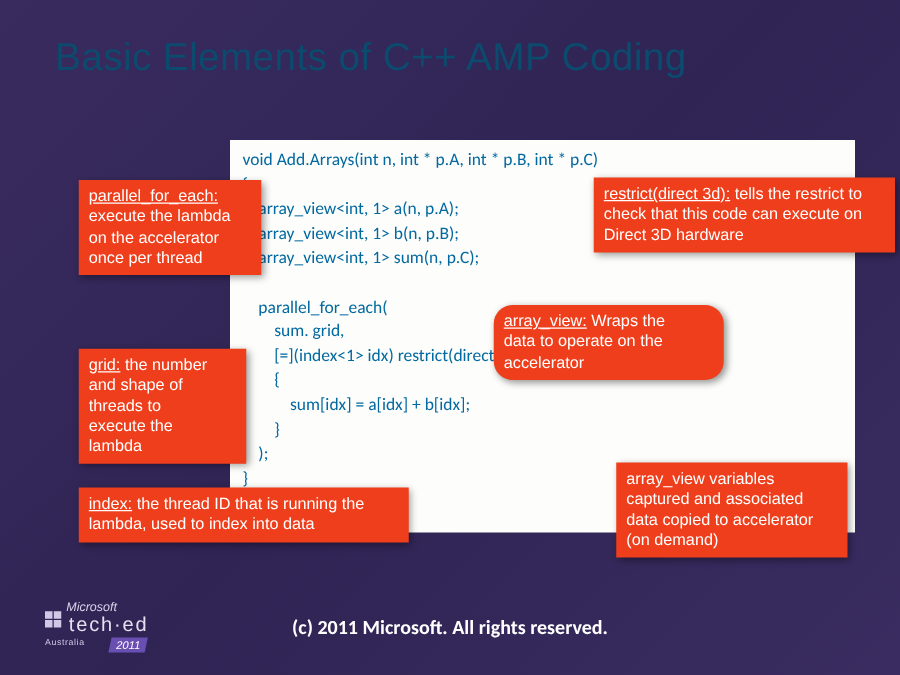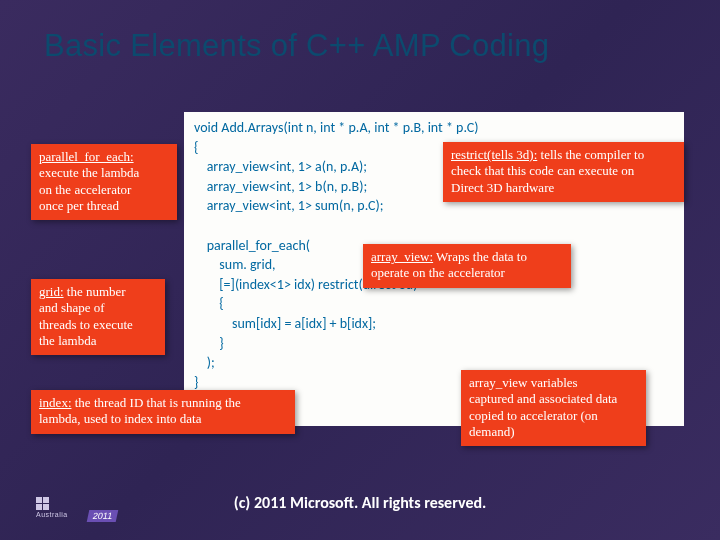--- a/index.html
+++ b/index.html
@@ -29,32 +29,33 @@
     font-family: Calibri, "Segoe UI", sans-serif;
     font-size: 14px;
     line-height: 1.4;
     padding: 6px 10px;
     white-space: pre;
   }
   .callout {
     position: absolute;
     background: #ef3e1b;
     color: #ffffff;
-    font-family: Liberation Serif, serif;
+    font-family: Liberation Sans, sans-serif;
     font-size: 13px;
     line-height: 1.25;
     padding: 5px 24px 6px 8px;
     box-shadow: 2px 2px 6px rgba(0,0,0,0.4);
+    margin-left: 32px;
   }
   .callout .h { text-decoration: underline; font-weight: 400; }
   .callout .b { font-weight: 400; }
   #c-parallel { top: 144px; left: 31px; width: 146px; }
   #c-grid     { top: 279px; left: 31px; width: 134px; }
   #c-restrict { top: 142px; left: 443px; width: 241px; }
-  #c-arrview  { top: 244px; left: 363px; width: 208px; }
+  #c-arrview  { top: 244px; left: 363px; width: 184px; border-radius: 15px; }
   #c-capture  { top: 370px; left: 461px; width: 185px; }
   #c-index    { top: 390px; left: 31px; width: 264px; }
   .footer-logo {
     position: absolute;
     left: 36px;
     bottom: 30px;
     display: flex;
     align-items: center;
     gap: 4px;
   }
@@ -119,21 +120,21 @@
 
 <div id="c-parallel" class="callout">
   <span class="h">parallel_for_each:</span><span class="b"> execute the lambda on the accelerator once per thread</span>
 </div>
 
 <div id="c-grid" class="callout">
   <span class="h">grid:</span><span class="b"> the number and shape of threads to execute the lambda</span>
 </div>
 
 <div id="c-restrict" class="callout">
-  <span class="h">restrict(tells 3d):</span><span class="b"> tells the compiler to check that this code can execute on Direct 3D hardware</span>
+  <span class="h">restrict(direct 3d):</span><span class="b"> tells the restrict to check that this code can execute on Direct 3D hardware</span>
 </div>
 
 <div id="c-arrview" class="callout">
   <span class="h">array_view:</span><span class="b"> Wraps the data to operate on the accelerator</span>
 </div>
 
 <div id="c-capture" class="callout">
   <span class="b">array_view variables captured and associated data copied to accelerator (on demand)</span>
 </div>
 
@@ -141,17 +142,21 @@
   <span class="h">index:</span><span class="b"> the thread ID that is running the lambda, used to index into data</span>
 </div>
 
 <div class="footer-logo">
   <div class="ms-squares">
     <span></span>
       <span></span>
       <span></span>
       <span></span>
   </div>
+  <div>
+    <div class="ms-text">Microsoft</div>
+    <div class="teched">tech·ed</div>
+  </div>
 </div>
 <div class="aus-bar">Australia</div>
 <div class="year-tag">2011</div>
 
 <div class="copyright">(c) 2011 Microsoft. All rights reserved.</div>
 
 </body></html>

